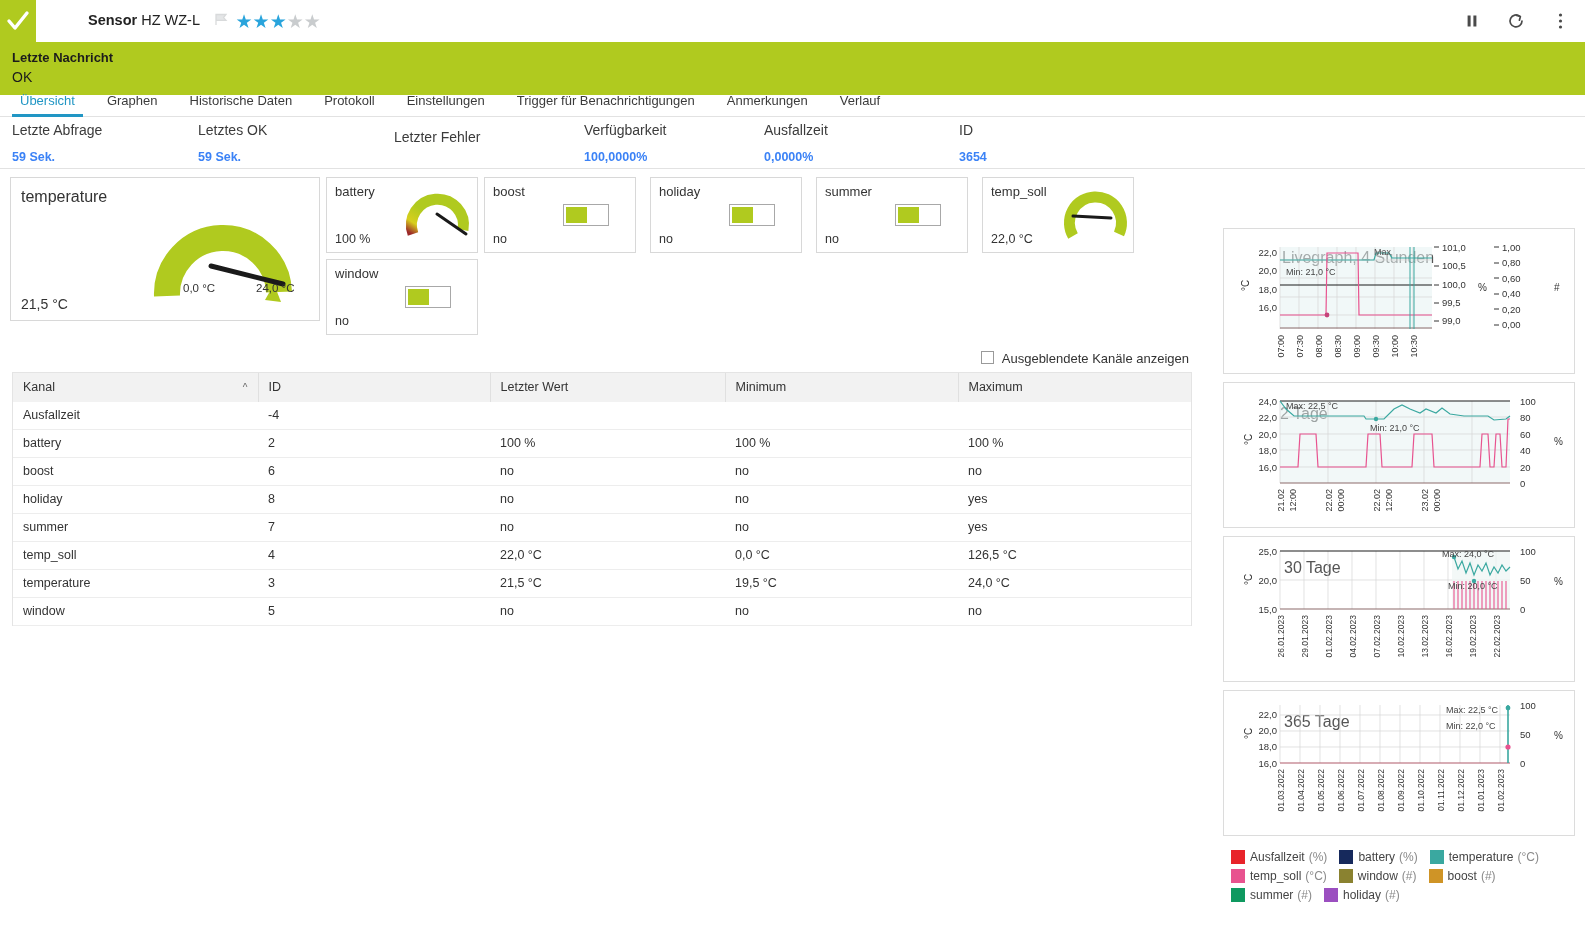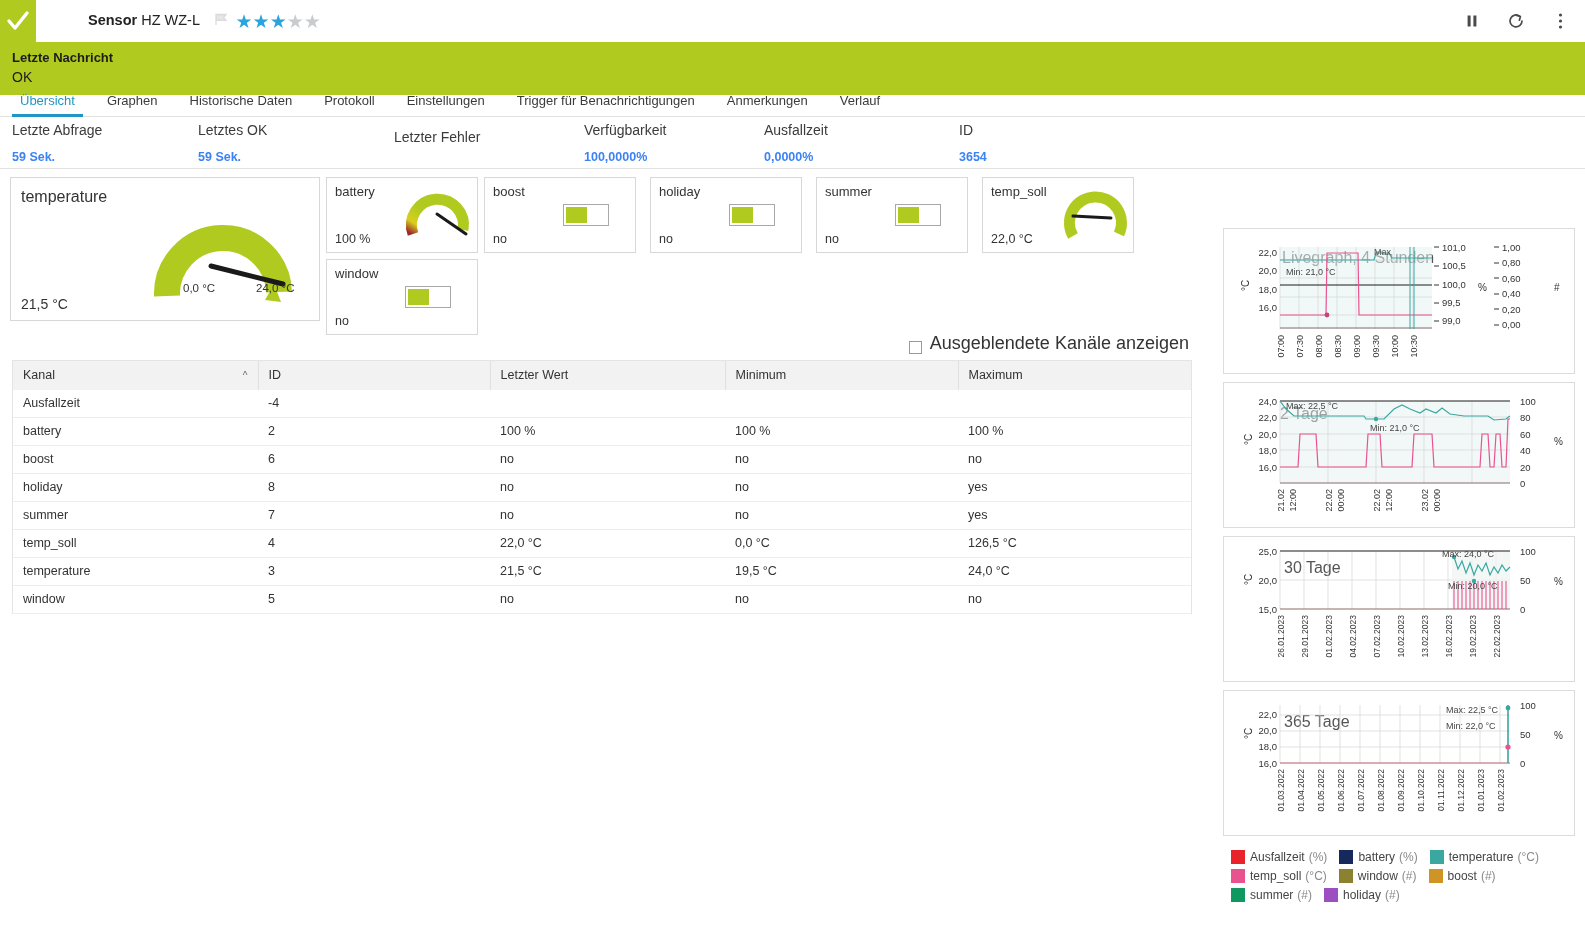--- a/index.html
+++ b/index.html
@@ -99,22 +99,22 @@
   }
   .toggle .knob { width: 21px; height: 16px; background: #b0ca1f; }
   .gauge-svg { position: absolute; }
   .gauge-tick {
     position: absolute; font-size: 11.5px; color: #333;
   }
   .col-stack { display: flex; flex-direction: column; gap: 6px; }
 
   
   .hidden-row {
-    display:flex; justify-content:flex-end; align-items:flex-end;
-    padding: 8px 396px 6px 0; font-size: 18px; color:#333;
+    display:flex; justify-content:flex-end; align-items:flex-start;
+    padding: 8px 396px 6px 0; font-size: 13px; color:#333;margin-top:18px;
   }
   .cbx {
     width: 13px; height: 13px; border: 1px solid #9a9a9a; background:#fff;
     display:inline-block; margin-right: 8px; vertical-align: middle;
   }
 
   
   .table-wrap { margin: 0 8px 0 12px; width: 1180px; border: 1px solid #e4e4e4; border-bottom:none;}
   table.channels { width: 100%; border-collapse: collapse; }
   table.channels th {

